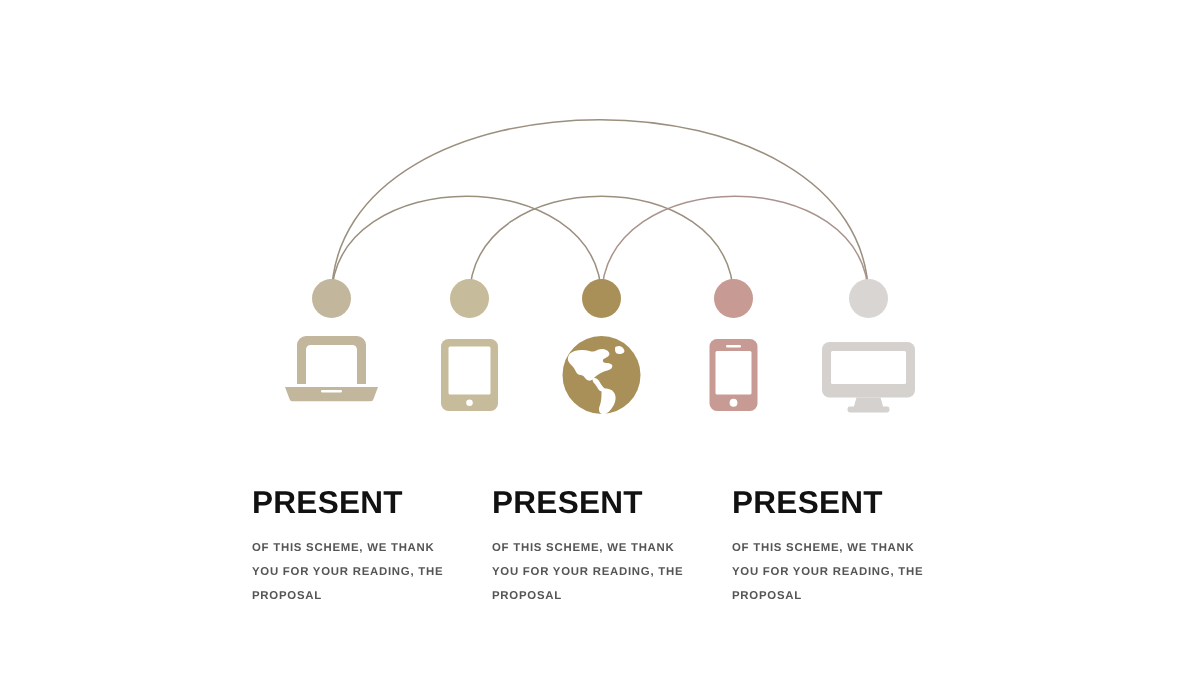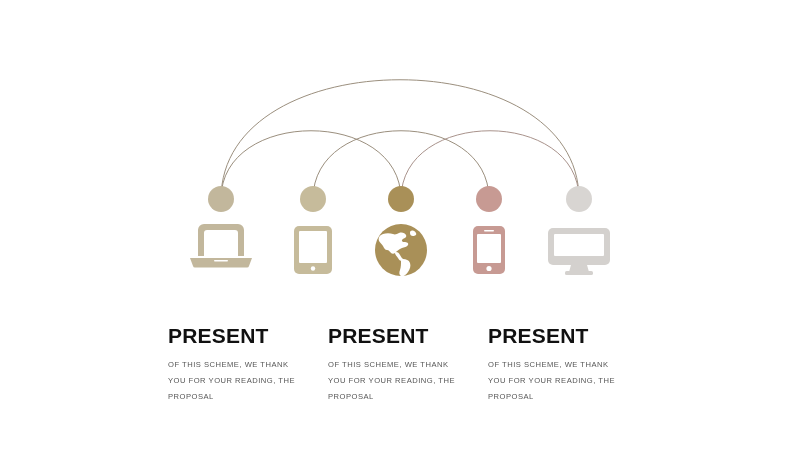--- a/index.html
+++ b/index.html
@@ -63,21 +63,21 @@
     font-weight: bold;
     color: #111111;
     letter-spacing: 0.2px;
     line-height: 1.05;
     margin: 0 0 10px 0;
     white-space: nowrap;
   }
   .col-body {
     font-family: "Liberation Sans", sans-serif;
     font-size: 7.6px;
-    font-weight: normal;
+    font-weight: bold;
     color: #555555;
     letter-spacing: 0.5px;
     line-height: 2.1;
     margin: 0;
     width: 140px;
   }
 </style>
 </head>
 <body>
 

